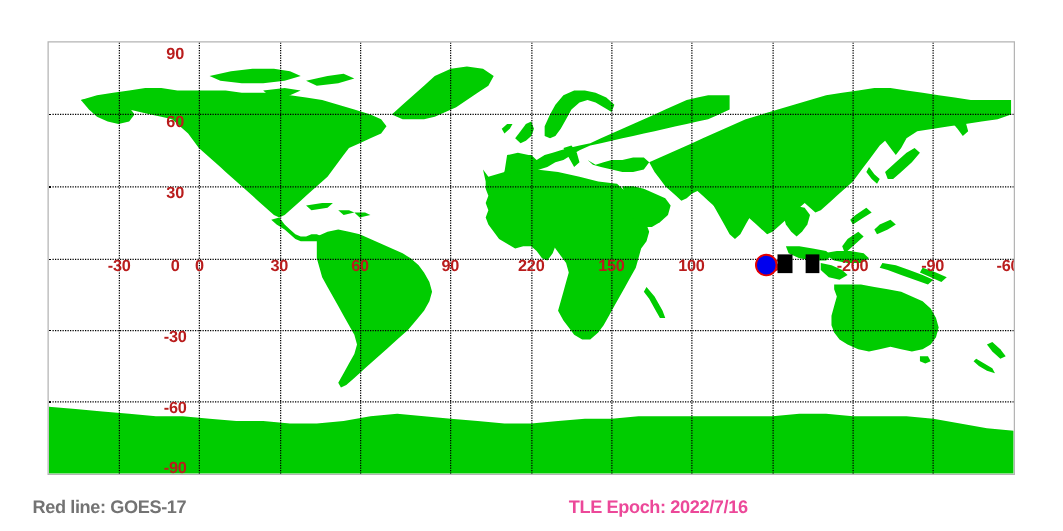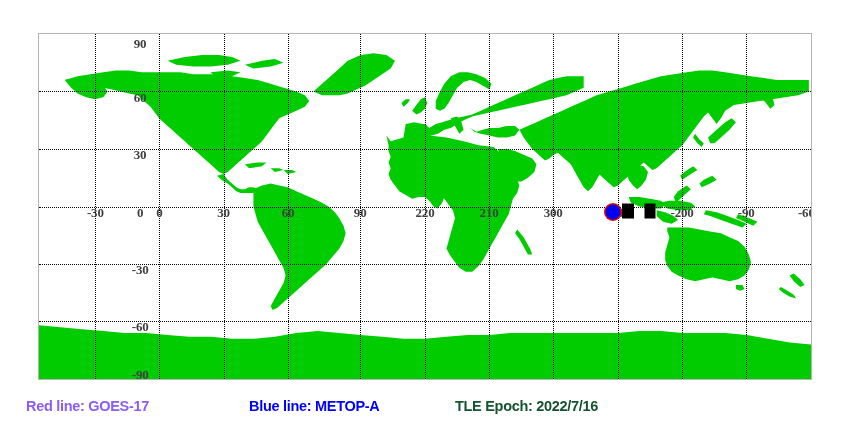--- a/index.html
+++ b/index.html
@@ -17,22 +17,22 @@
   }
   #map-canvas{position:absolute;left:0;top:0;width:100%;height:100%;display:block;}
 
   
   .grid-line{position:absolute;pointer-events:none;}
   .grid-v{top:0;bottom:0;width:0;border-left:1px dotted #000;}
   .grid-h{left:0;right:0;height:0;border-top:1px dotted #000;}
 
   
   .tick-label{
-    position:absolute;color:#404040;font-size:13px;font-weight:bold;
-    font-family:Liberation Serif, serif;white-space:nowrap;
+    position:absolute;color:#b91c1c;font-size:13px;font-weight:bold;
+    font-family:Liberation Sans, sans-serif;white-space:nowrap;
     line-height:1;letter-spacing:-0.2px;
   }
   .tick-lon{transform:translate(-50%,-50%);}
   .tick-lat{transform:translate(-50%,-50%);}
 
   
   .sat-marker{position:absolute;transform:translate(-50%,-50%);}
   .marker-circle{border-radius:50%;}
   #marker-goes17{width:18px;height:18px;background:#e60000;}
   #marker-metopa{width:15px;height:15px;background:#0000ee;}
@@ -40,23 +40,23 @@
 
   
   #legend-bar{
     position:absolute;left:0;top:396px;width:850px;height:24px;
   }
   .legend-entry{
     position:absolute;font-size:14.5px;font-weight:bold;
     font-family:"Liberation Sans",sans-serif;white-space:nowrap;
     line-height:20px;letter-spacing:-0.3px;
   }
-  #legend-red{left:26px;color:#8b5cf6;}
+  #legend-red{left:26px;color:#737373;}
   #legend-blue{left:249px;color:#0000ff;}
-  #legend-epoch{left:455px;color:#14532d;}
+  #legend-epoch{left:455px;color:#ec4899;}
 </style>
 </head>
 <body>
 
 <div id="map-figure">
 
   <div id="plot-frame">
     <svg id="map-canvas" viewBox="0 0 360 180" preserveAspectRatio="none">
       <g fill="#00cc00" stroke="none" transform="translate(180,90) scale(1,-1)">
 
@@ -205,22 +205,22 @@
     <div class="grid-line grid-h" style="top:50%"></div>
     <div class="grid-line grid-h" style="top:66.66%"></div>
     <div class="grid-line grid-h" style="top:83.33%"></div>
 
     <span class="tick-label tick-lon" style="left:7.3%;top:51.5%">-30</span>
     <span class="tick-label tick-lon" style="left:15.6%;top:51.5%">0</span>
     <span class="tick-label tick-lon" style="left:23.9%;top:51.5%">30</span>
     <span class="tick-label tick-lon" style="left:32.25%;top:51.5%">60</span>
     <span class="tick-label tick-lon" style="left:41.6%;top:51.5%">90</span>
     <span class="tick-label tick-lon" style="left:50%;top:51.5%">220</span>
-    <span class="tick-label tick-lon" style="left:58.3%;top:51.5%">210</span>
-    <span class="tick-label tick-lon" style="left:66.6%;top:51.5%">300</span>
+    <span class="tick-label tick-lon" style="left:58.3%;top:51.5%">150</span>
+    <span class="tick-label tick-lon" style="left:66.6%;top:51.5%">100</span>
     <span class="tick-label tick-lon" style="left:75%;top:51.5%">-150</span>
     <span class="tick-label tick-lon" style="left:83.3%;top:51.5%">-200</span>
     <span class="tick-label tick-lon" style="left:91.6%;top:51.5%">-90</span>
     <span class="tick-label tick-lon" style="left:99.4%;top:51.5%">-60</span>
 
     <span class="tick-label tick-lat" style="left:13.1%;top:2.6%">90</span>
     <span class="tick-label tick-lat" style="left:13.1%;top:18.2%">60</span>
     <span class="tick-label tick-lat" style="left:13.1%;top:34.8%">30</span>
     <span class="tick-label tick-lat" style="left:13.1%;top:51.5%">0</span>
     <span class="tick-label tick-lat" style="left:13.1%;top:68.1%">-30</span>
@@ -228,17 +228,16 @@
     <span class="tick-label tick-lat" style="left:13.1%;top:98.5%">-90</span>
 
     <div class="sat-marker marker-circle" id="marker-goes17" style="left:74.3%;top:51.5%"></div>
     <div class="sat-marker marker-circle" id="marker-metopa" style="left:74.3%;top:51.5%"></div>
     <div class="sat-marker marker-square" style="left:76.3%;top:51.3%;width:12px;height:15px;"></div>
     <div class="sat-marker marker-square" style="left:79.1%;top:51.3%;width:11px;height:15px;"></div>
   </div>
 
   <div id="legend-bar">
     <span class="legend-entry" id="legend-red">Red line: GOES-17</span>
-    <span class="legend-entry" id="legend-blue">Blue line: METOP-A</span>
     <span class="legend-entry" id="legend-epoch">TLE Epoch: 2022/7/16</span>
   </div>
 
 </div>
 
 </body></html>

